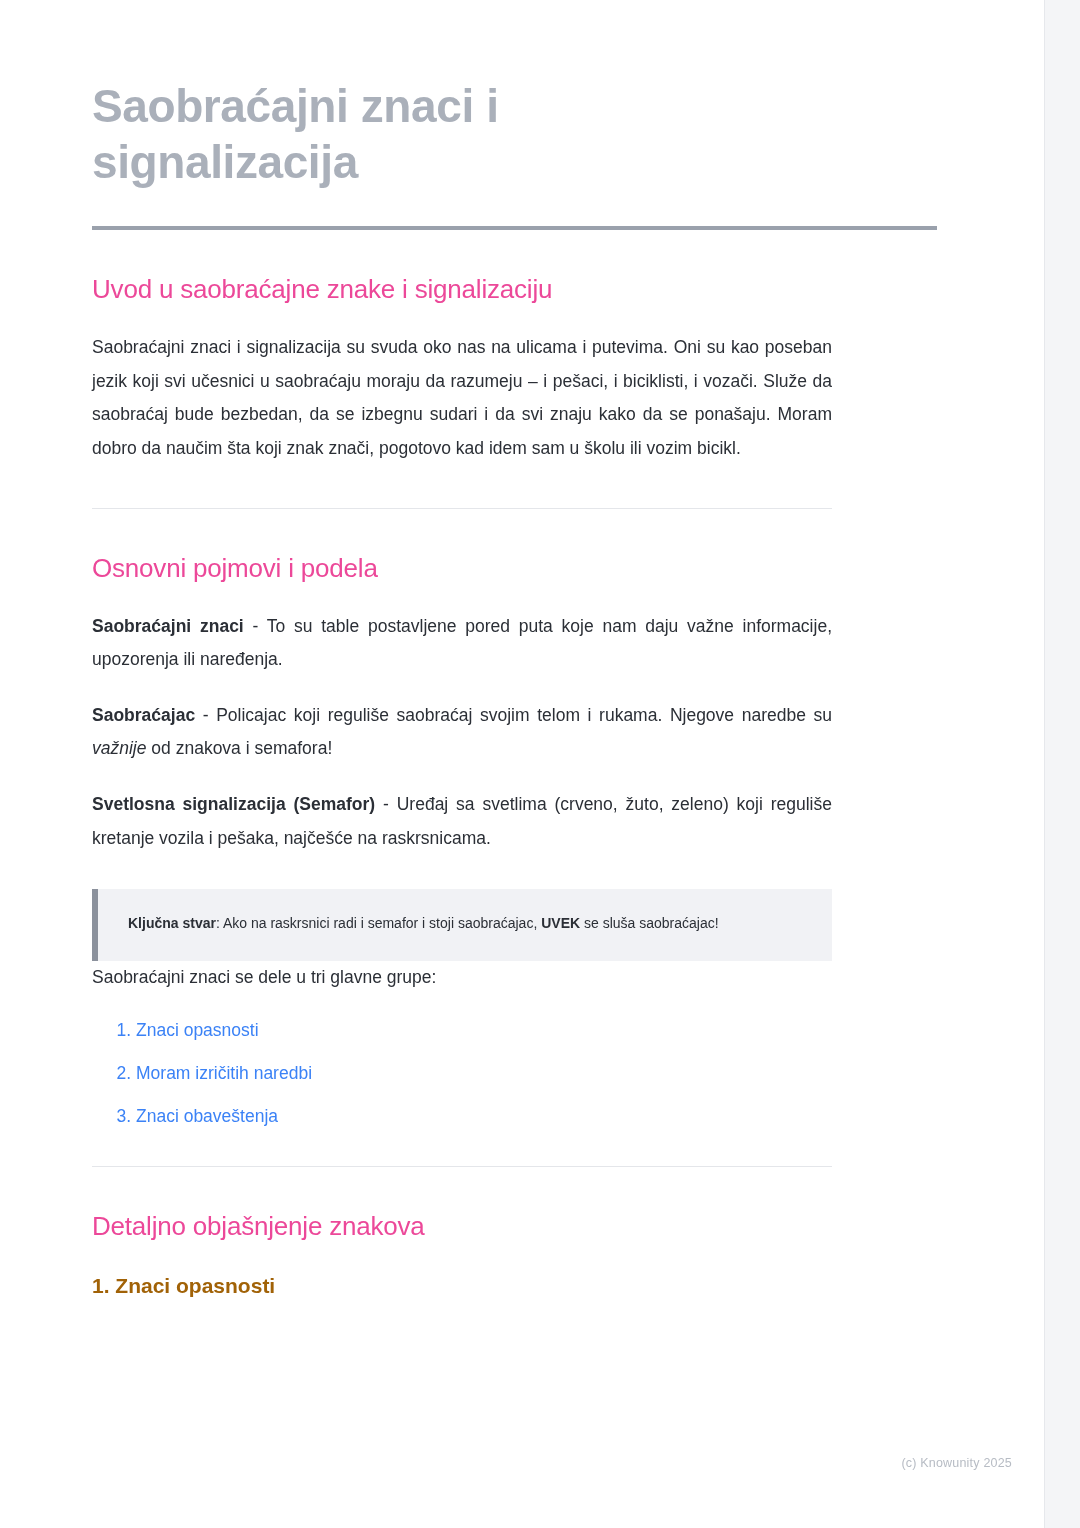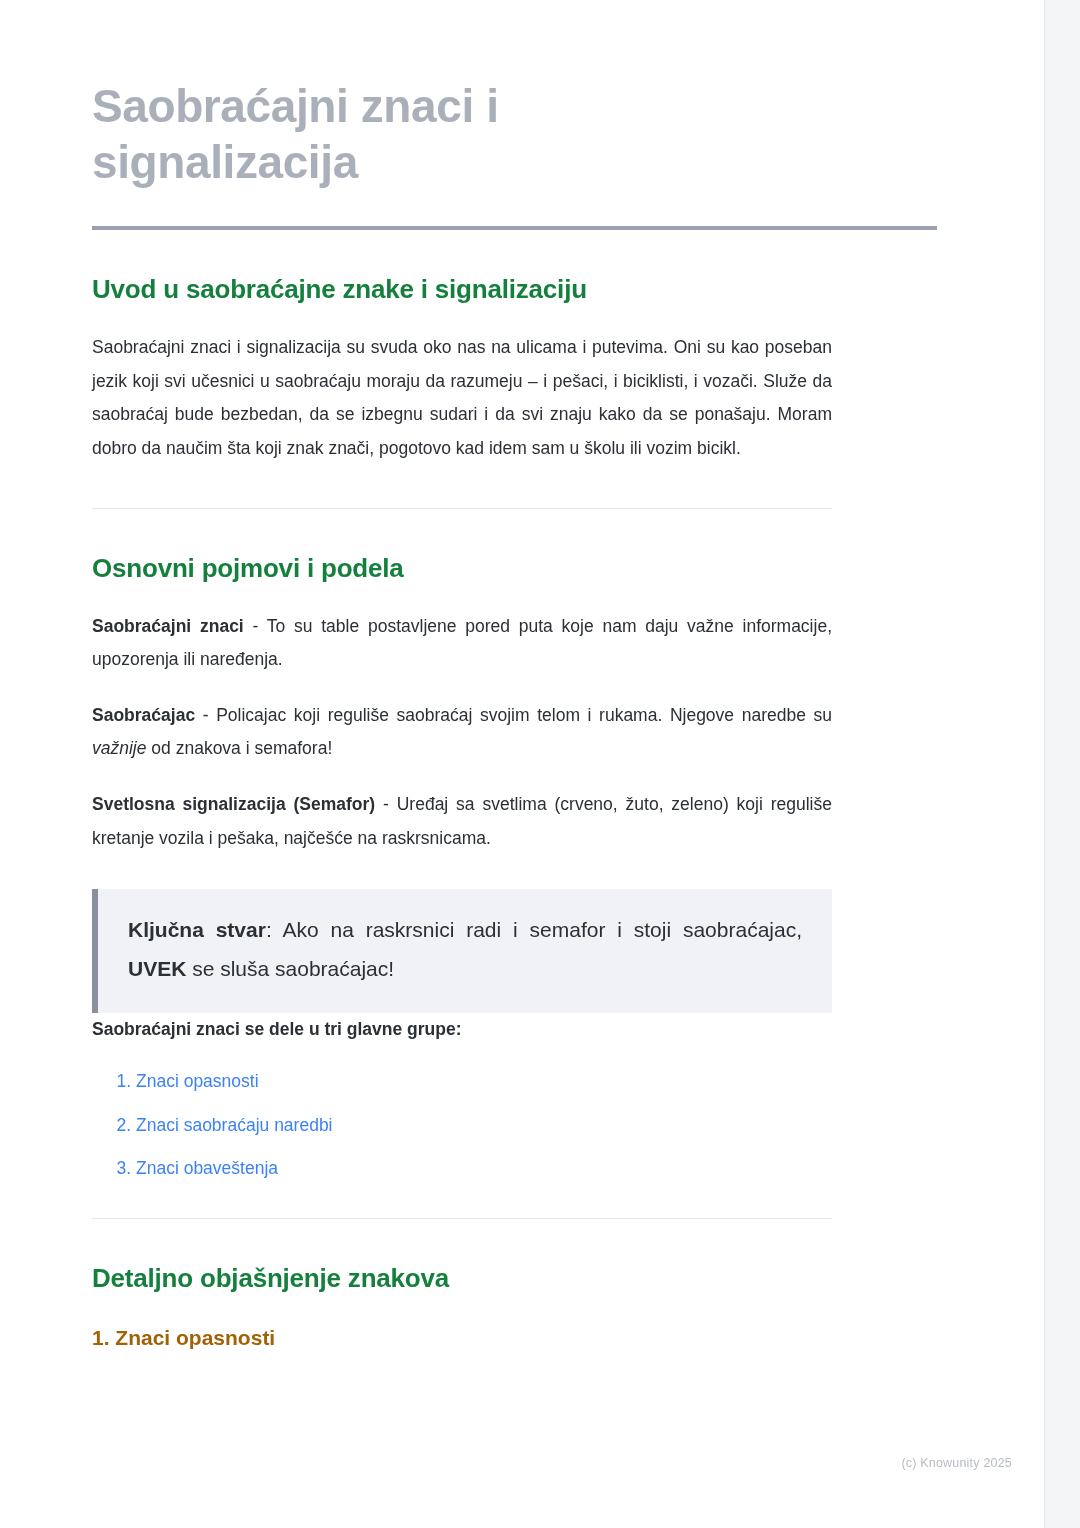--- a/index.html
+++ b/index.html
@@ -51,22 +51,22 @@
     max-width: 640px;
   }
   .title-rule {
     margin-top: 36px;
     height: 4px;
     background: #9aa1ac;
     width: 845px;
   }
   h2.section-title {
     font-size: 26px;
-    font-weight: bold;
-    color: #15803d;
+    font-weight: normal;
+    color: #ec4899;
     margin: 44px 0 26px 0;
     letter-spacing: -0.2px;
   }
   h3.sub-title {
     font-size: 21px;
     font-weight: bold;
     color: #a16207;
     margin: 32px 0 18px 0;
   }
   p.body-text {
@@ -86,29 +86,28 @@
   .term { font-weight: bold; }
   .ital { font-style: italic; }
   .callout {
     margin: 34px 0 0 0;
     width: 740px;
     background: #f1f2f5;
     border-left: 6px solid #8b919c;
     padding: 22px 30px 24px 30px;
   }
   .callout p {
-    font-size: 21px;
+    font-size: 14px;
     line-height: 1.85;
     color: #2b2f36;
     margin: 0;
     text-align: justify;
   }
   .list-intro {
     margin-top: 34px;
-    font-weight: bold;
   }
   ol.numbered {
     margin: 18px 0 0 0;
     padding-left: 44px;
   }
   ol.numbered li {
     font-size: 17.5px;
     line-height: 1.55;
     color: #3b82f6;
     margin-bottom: 16px;
@@ -158,21 +157,21 @@
     <div class="callout">
       <p>
         <span class="term">Ključna stvar</span><span>: Ako na raskrsnici radi i semafor i stoji saobraćajac, </span><span class="term">UVEK</span><span> se sluša saobraćajac!</span>
       </p>
     </div>
 
     <p class="body-text list-intro">Saobraćajni znaci se dele u tri glavne grupe:</p>
 
     <ol class="numbered">
       <li>Znaci opasnosti</li>
-      <li>Znaci saobraćaju naredbi</li>
+      <li>Moram izričitih naredbi</li>
       <li>Znaci obaveštenja</li>
     </ol>
 
     <div class="divider" style="margin-top:36px;"></div>
 
     <h2 class="section-title">Detaljno objašnjenje znakova</h2>
 
     <h3 class="sub-title">1. Znaci opasnosti</h3>
 
   </div>

